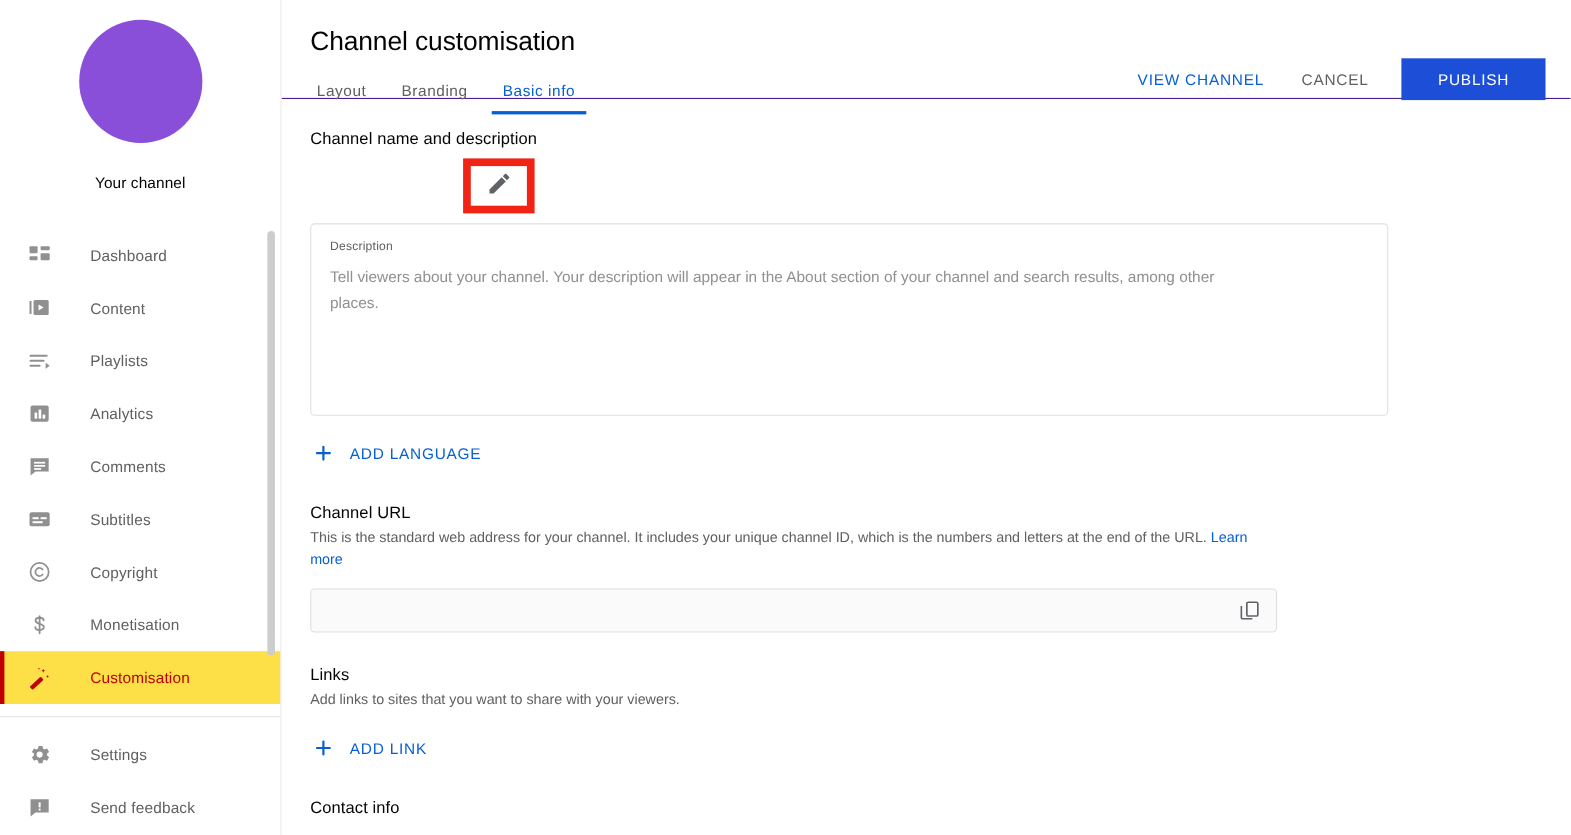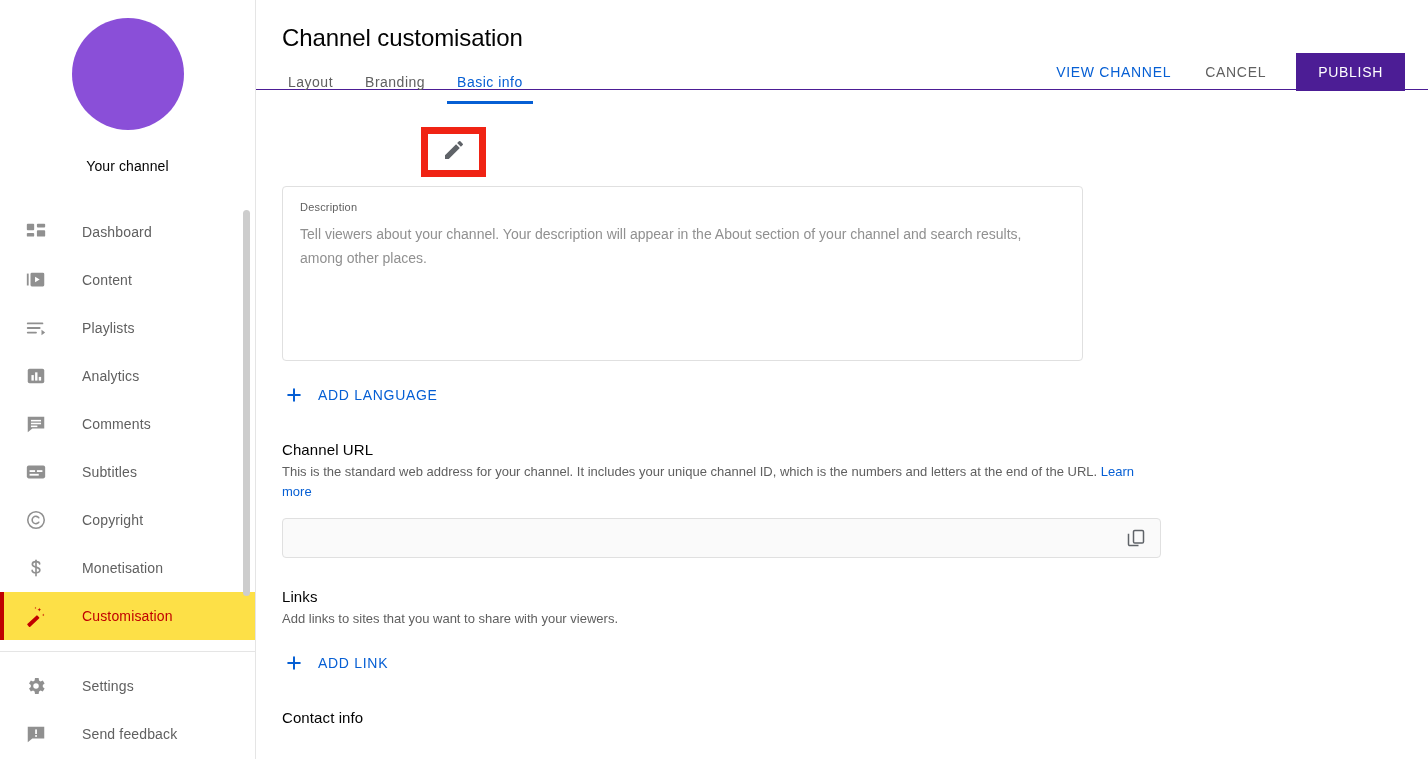--- a/index.html
+++ b/index.html
@@ -117,22 +117,22 @@
   .btn-text {
     font-size: 14px; font-weight: 500; letter-spacing: .7px;
     padding: 10px 14px; cursor: pointer;
     background: none; border: none;
     font-family: inherit;
   }
   .btn-view { color: #065fd4; }
   .btn-cancel { color: #606060; margin-left: 6px; }
   .btn-publish {
     margin-left: 16px;
-    background: #4c1d95; color: #ffffff;
-    padding: 11px 22px;
+    background: #1d4ed8; color: #ffffff;
+    padding: 11px 33px;
     font-size: 14px; font-weight: 500; letter-spacing: .7px;
     border: none; cursor: default;
     font-family: inherit;
   }
 
   .content {
     position: relative;
     padding: 28px 0 0 26px;
   }
   .section-title {
@@ -152,21 +152,21 @@
     width: 65px; height: 50px;
     border: 7px solid #f02314;
     background: #ffffff;
     display: flex; align-items: center; justify-content: center;
     cursor: pointer;
   }
 
   
   .desc-box {
     margin-top: 4px;
-    width: 801px; height: 175px;
+    width: 980px; height: 175px;
     border: 1px solid #e0e0e0; border-radius: 4px;
     padding: 14px 17px 0 17px;
     background: #ffffff;
     cursor: text;
   }
   .desc-label { font-size: 11px; color: #606060; letter-spacing: .2px; }
   .desc-placeholder {
     margin-top: 9px;
     font-size: 14px; color: #909090; line-height: 24px;
     max-width: 840px;
@@ -366,20 +366,21 @@
       <div class="header-actions">
         <button class="btn-text btn-view">VIEW CHANNEL</button>
         <button class="btn-text btn-cancel">CANCEL</button>
         <button class="btn-publish">PUBLISH</button>
       </div>
     </div>
 
     <div class="content">
 
       <div>
+        <div class="section-title">Channel name and description</div>
 
         <div class="name-row">
           <div class="edit-highlight">
             <span>
               <svg width="24" height="24" viewBox="0 0 24 24" fill="#5f6368">
                 <path d="M3 17.25V21h3.75L17.81 9.94l-3.75-3.75L3 17.25zM20.71 7.04a1 1 0 0 0 0-1.41l-2.34-2.34a1 1 0 0 0-1.41 0l-1.83 1.83 3.75 3.75 1.83-1.83z"></path>
               </svg>
             </span>
           </div>
         </div>

